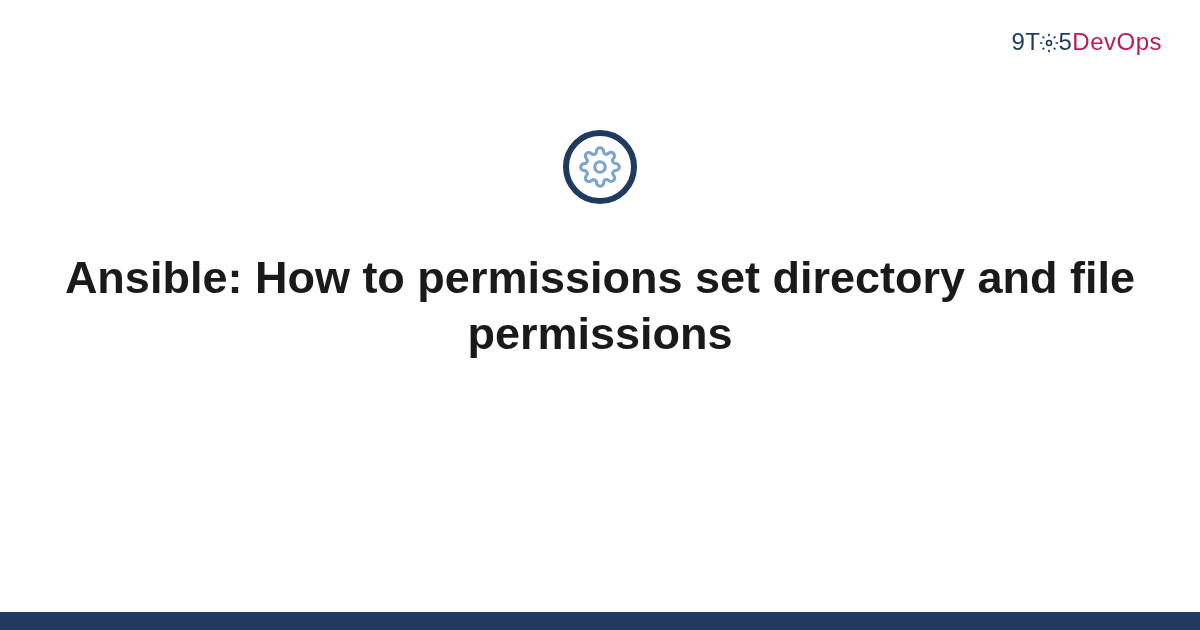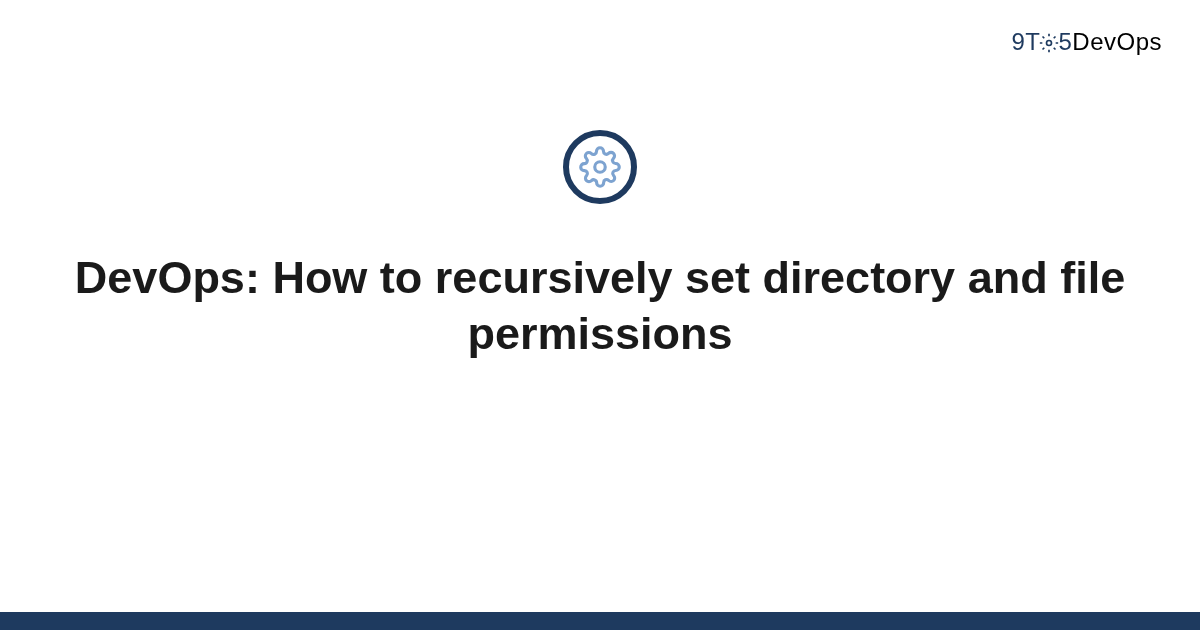--- a/index.html
+++ b/index.html
@@ -38,21 +38,21 @@
       width: 20px;
       height: 20px;
       vertical-align: -3px;
       margin: 0 -1px;
     }
     .brand-five {
       color: #1e3a5f;
       font-weight: 500;
     }
     .brand-devops {
-      color: #000000;
+      color: #be185d;
       font-weight: 400;
     }
     .center-icon {
       position: absolute;
       top: 130px;
       left: 50%;
       transform: translateX(-50%);
       width: 74px;
       height: 74px;
       border: 6px solid #1e3a5f;
@@ -98,15 +98,15 @@
   </span><span class="brand-five">5</span><span class="brand-devops">DevOps</span>
 </div>
 
 <div class="center-icon">
   <svg viewBox="0 0 24 24" fill="none" stroke="#7da3d0" stroke-width="1.8">
     <path d="M12 15a3 3 0 1 0 0-6 3 3 0 0 0 0 6z"></path>
     <path d="M19.4 15a1.65 1.65 0 0 0 .33 1.82l.06.06a2 2 0 0 1 0 2.83 2 2 0 0 1-2.83 0l-.06-.06a1.65 1.65 0 0 0-1.82-.33 1.65 1.65 0 0 0-1 1.51V21a2 2 0 0 1-2 2 2 2 0 0 1-2-2v-.09A1.65 1.65 0 0 0 9 19.4a1.65 1.65 0 0 0-1.82.33l-.06.06a2 2 0 0 1-2.83 0 2 2 0 0 1 0-2.83l.06-.06a1.65 1.65 0 0 0 .33-1.82 1.65 1.65 0 0 0-1.51-1H3a2 2 0 0 1-2-2 2 2 0 0 1 2-2h.09A1.65 1.65 0 0 0 4.6 9a1.65 1.65 0 0 0-.33-1.82l-.06-.06a2 2 0 0 1 0-2.83 2 2 0 0 1 2.83 0l.06.06a1.65 1.65 0 0 0 1.82.33H9a1.65 1.65 0 0 0 1-1.51V3a2 2 0 0 1 2-2 2 2 0 0 1 2 2v.09a1.65 1.65 0 0 0 1 1.51 1.65 1.65 0 0 0 1.82-.33l.06-.06a2 2 0 0 1 2.83 0 2 2 0 0 1 0 2.83l-.06.06a1.65 1.65 0 0 0-.33 1.82V9a1.65 1.65 0 0 0 1.51 1H21a2 2 0 0 1 2 2 2 2 0 0 1-2 2h-.09a1.65 1.65 0 0 0-1.51 1z"></path>
   </svg>
 </div>
 
-<h1 class="title">DevOps: How to recursively set directory and file permissions</h1>
+<h1 class="title">Ansible: How to permissions set directory and file permissions</h1>
 
 <div class="footer-bar"></div>
 
 </body></html>

